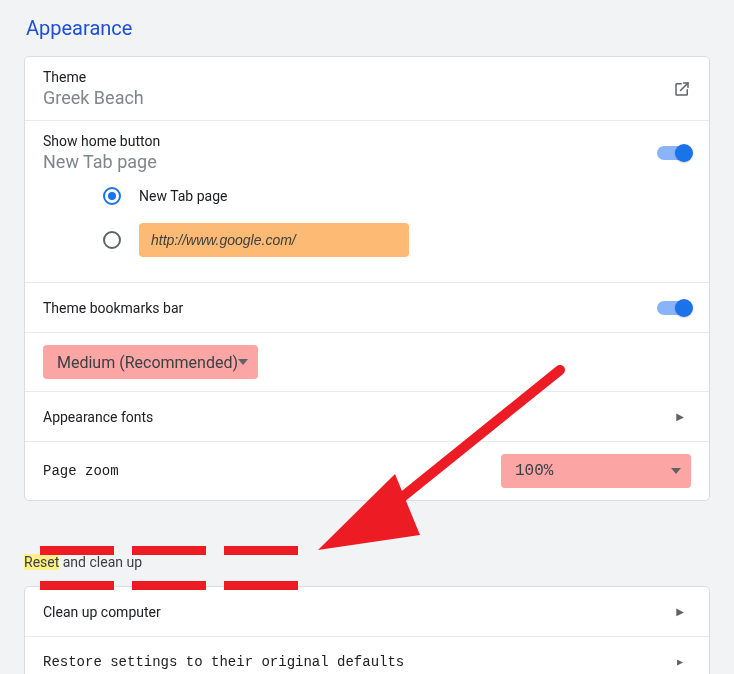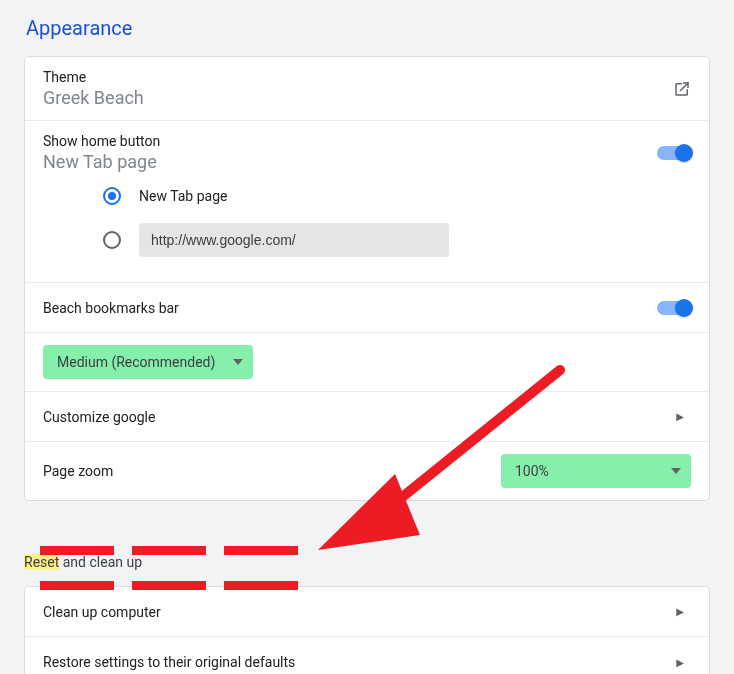--- a/index.html
+++ b/index.html
@@ -22,21 +22,21 @@
     overflow: hidden;
   }
   .row {
     display: flex;
     align-items: center;
     padding: 12px 18px;
     border-bottom: 1px solid #e8eaed;
     min-height: 50px;
     position: relative;
   }
-  .row:last-child { border-bottom: none; }
+  .row:last-child { border-bottom: none; font-family: Liberation Mono, monospace; }
   .row-col { flex: 1; display: flex; flex-direction: column; justify-content: center; }
   .label-primary { color: #202124; font-size: 14px; }
   .label-secondary { color: #80868b; font-size: 18px; margin-top: 2px; }
   .row-actions { display: flex; align-items: center; gap: 14px; }
   .open-icon {
     width: 18px; height: 18px; color: #5f6368; cursor: pointer;
   }
   .btn-outline {
     border: 1px solid #dadce0;
     background: #fff;
@@ -59,28 +59,28 @@
   }
   .radio-group { padding: 2px 0 6px 60px; }
   .radio-row { display: flex; align-items: center; height: 44px; gap: 18px; }
   .radio {
     width: 18px; height: 18px; border: 2px solid #5f6368; border-radius: 50%;
     display: inline-flex; align-items: center; justify-content: center; cursor: pointer;
   }
   .radio.selected { border-color: #1a73e8; }
   .radio.selected::after { content: ""; width: 8px; height: 8px; background: #1a73e8; border-radius: 50%; }
   .text-input {
-    border: none; background: #e5e5e5; height: 34px; padding: 0 12px;
-    font-size: 14px; color: #3c4043; width: 310px; border-radius: 4px;
+    border: none; background: #fdba74; height: 34px; padding: 0 12px;
+    font-size: 14px; color: #3c4043; width: 270px; border-radius: 4px; font-style: italic;
   }
   .dropdown {
-    background: #86efac; border: none; height: 34px; min-width: 210px;
+    background: #fca5a5; border: none; height: 34px; min-width: 210px;
     display: flex; align-items: center; justify-content: space-between;
     padding: 0 10px 0 14px; cursor: pointer; border-radius: 4px;
-    font-size: 14px; color: #3c4043;
+    font-size: 16px; color: #3c4043;
   }
   .arrow-btn { display:flex; align-items:center; justify-content:center; width:22px; height:22px; color:#5f6368; cursor:pointer; }
   .chevron-right::before { content: "▶"; font-size: 10px; color:#5f6368; }
   .tri-down { width:0; height:0; border-left:5px solid transparent; border-right:5px solid transparent; border-top:6px solid #5f6368; }
   .section2 { margin-top: 53px; }
   .section2-title { font-size: 14px; color:#3c4043; margin-bottom: 16px; }
   .section2-title .hl { background:#fdf086; }
   .highlight-box {
     position: absolute; pointer-events: none;
   }
@@ -127,35 +127,35 @@
         </div>
         <div class="radio-row">
           <span class="radio"></span>
           <input class="text-input" value="http://www.google.com/" style="">
         </div>
       </div>
     </div>
 
     <div class="row">
       <div class="row-col">
-        <div class="label-primary">Beach bookmarks bar</div>
+        <div class="label-primary">Theme bookmarks bar</div>
       </div>
       <div class="toggle"></div>
     </div>
 
     <div class="row">
       <div class="dropdown">
         <span>Medium (Recommended)</span>
         <span class="tri-down"></span>
       </div>
     </div>
 
     <div class="row">
       <div class="row-col">
-        <div class="label-primary">Customize google</div>
+        <div class="label-primary">Appearance fonts</div>
       </div>
       <span class="arrow-btn chevron-right"></span>
     </div>
 
     <div class="row">
       <div class="row-col">
         <div class="label-primary">Page zoom</div>
       </div>
       <div class="dropdown" style="min-width:190px;gap:43px;">
         <span>100%</span>

